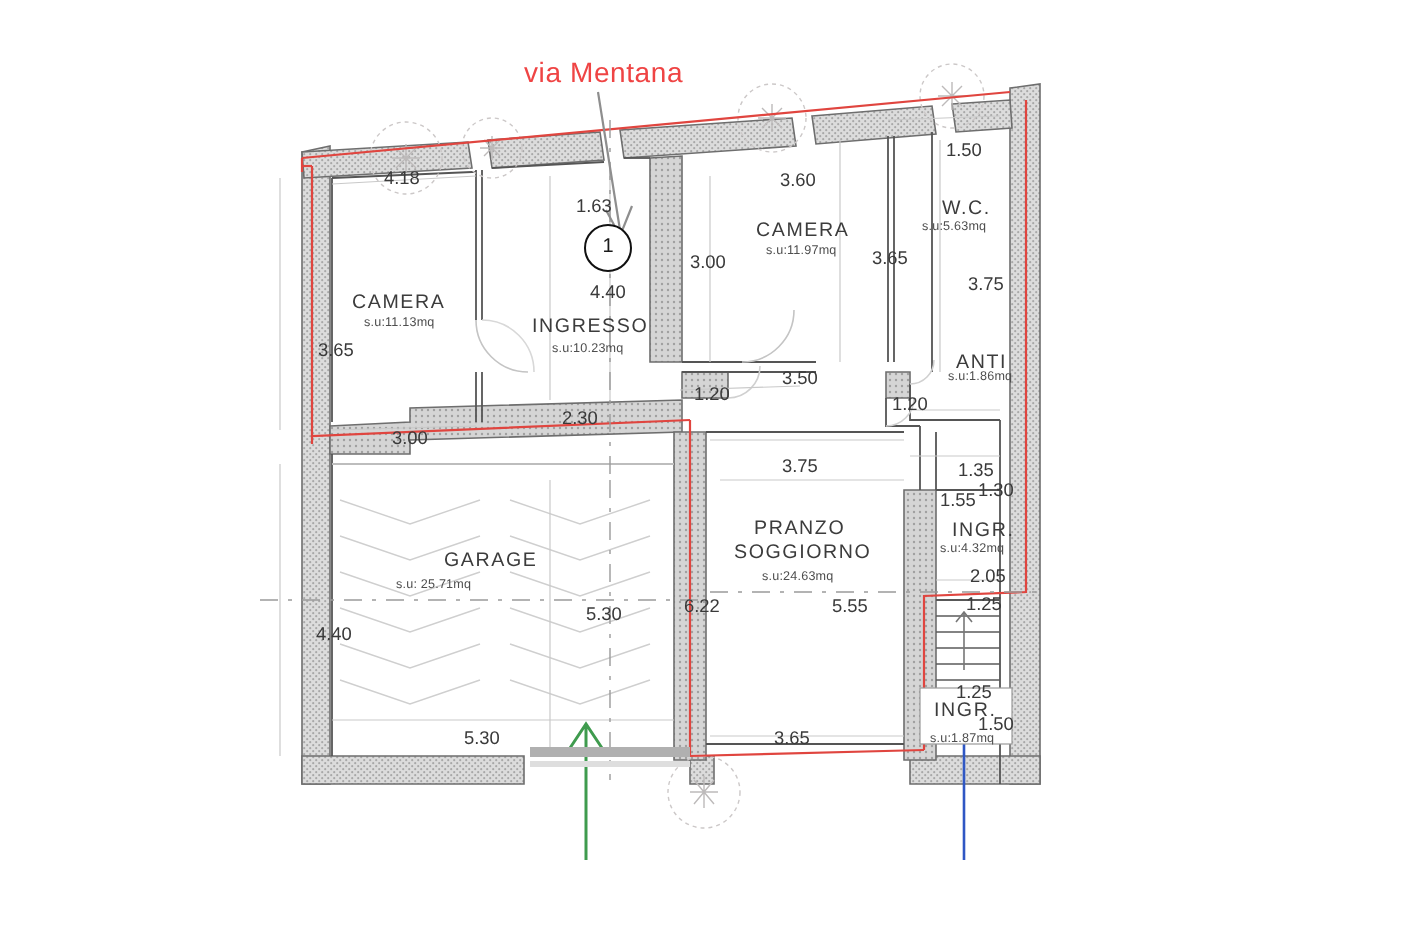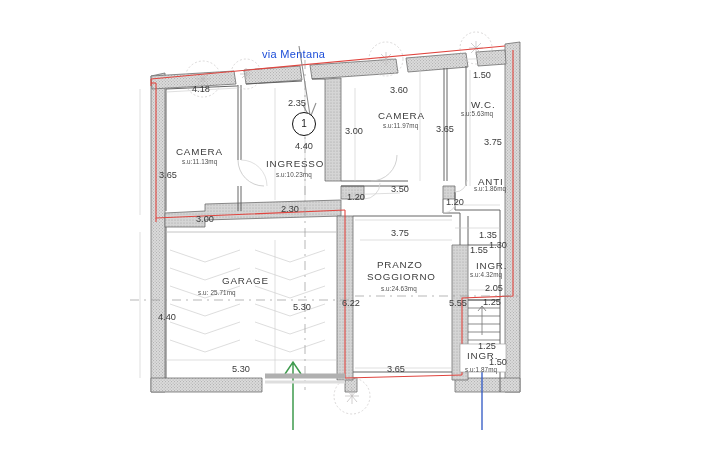--- a/index.html
+++ b/index.html
@@ -22,26 +22,25 @@
     height: 471px;
   }
   svg.plan-svg {
     position: absolute;
     left: 0; top: 0;
     width: 705px;
     height: 471px;
   }
   .street-label {
     position: absolute;
-    font-size: 11px;
-    color: #1d4ed8;
+    font-size: 14px;
+    color: #ef4444;
     letter-spacing: 0.3px;
     white-space: nowrap;
     font-family: "Liberation Sans", sans-serif;
-    margin-top: 20px;
   }
   .room-name {
     position: absolute;
     font-size: 9.8px;
     color: #3c3c3c;
     letter-spacing: 0.8px;
     white-space: nowrap;
     text-align: center;
     font-family: "Liberation Sans", sans-serif;
   }
@@ -301,31 +300,31 @@
       <div class="room-name" style="left: 467px; top: 350px;">INGR.</div>
       <div class="room-area" style="left: 465px; top: 366px;">s.u:1.87mq</div>
     </div>
   <div id="dims-layer">
       <div class="dim" style="left: 192px; top: 84px;">4.18</div>
       <div class="dim" style="left: 159px; top: 170px;">3.65</div>
       <div class="dim" style="left: 196px; top: 214px;">3.00</div>
       <div class="dim" style="left: 158px; top: 312px;">4.40</div>
       <div class="dim" style="left: 232px; top: 364px;">5.30</div>
       <div class="dim" style="left: 293px; top: 302px;">5.30</div>
-      <div class="dim" style="left: 288px; top: 98px;">2.35</div>
+      <div class="dim" style="left: 288px; top: 98px;">1.63</div>
       <div class="dim" style="left: 295px; top: 141px;">4.40</div>
       <div class="dim" style="left: 281px; top: 204px;">2.30</div>
       <div class="dim" style="left: 390px; top: 85px;">3.60</div>
       <div class="dim" style="left: 345px; top: 126px;">3.00</div>
       <div class="dim" style="left: 436px; top: 124px;">3.65</div>
       <div class="dim" style="left: 391px; top: 184px;">3.50</div>
       <div class="dim" style="left: 347px; top: 192px;">1.20</div>
       <div class="dim" style="left: 391px; top: 228px;">3.75</div>
       <div class="dim" style="left: 342px; top: 298px;">6.22</div>
-      <div class="dim" style="left: 449px; top: 298px;">5.55</div>
+      <div class="dim" style="left: 416px; top: 298px;">5.55</div>
       <div class="dim" style="left: 387px; top: 364px;">3.65</div>
       <div class="dim" style="left: 473px; top: 70px;">1.50</div>
       <div class="dim" style="left: 484px; top: 137px;">3.75</div>
       <div class="dim" style="left: 446px; top: 197px;">1.20</div>
       <div class="dim" style="left: 470px; top: 205px; margin-top: 40px;">1.55</div>
       <div class="dim" style="left: 479px; top: 230px;">1.35</div>
       <div class="dim" style="left: 489px; top: 240px;">1.30</div>
       <div class="dim" style="left: 485px; top: 283px;">2.05</div>
       <div class="dim" style="left: 483px; top: 297px;">1.25</div>
       <div class="dim" style="left: 478px; top: 341px;">1.25</div>

